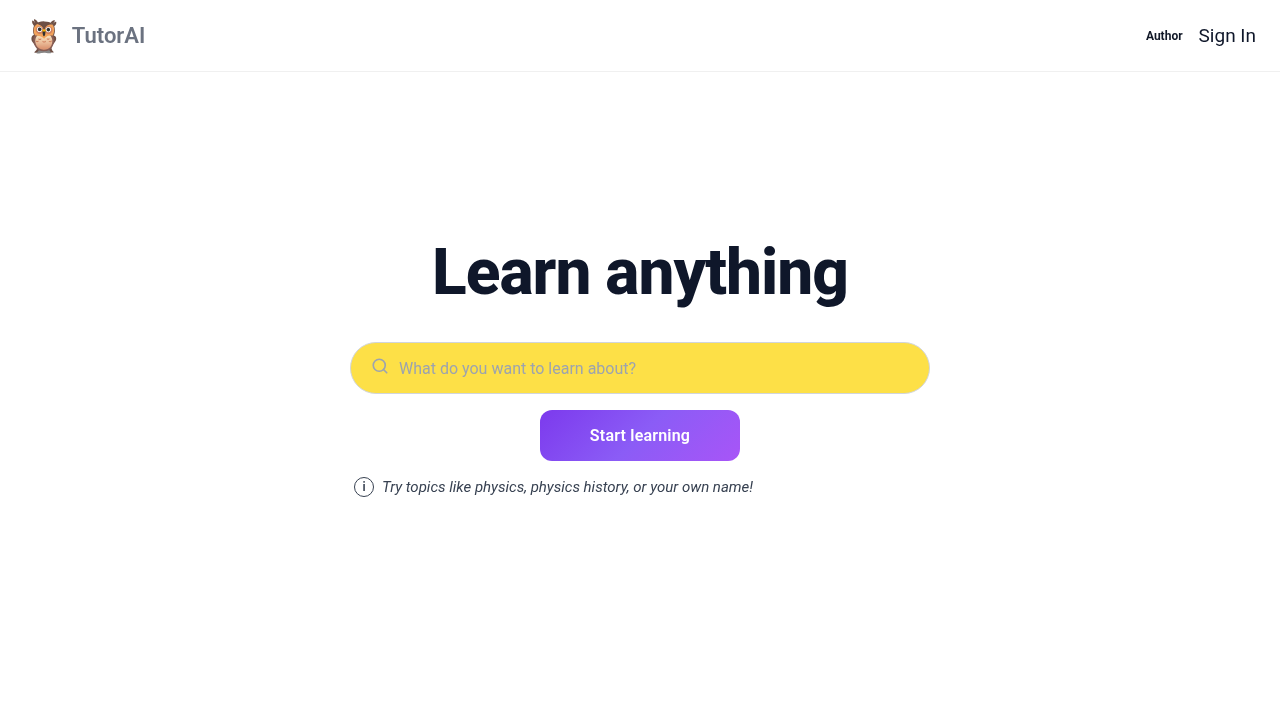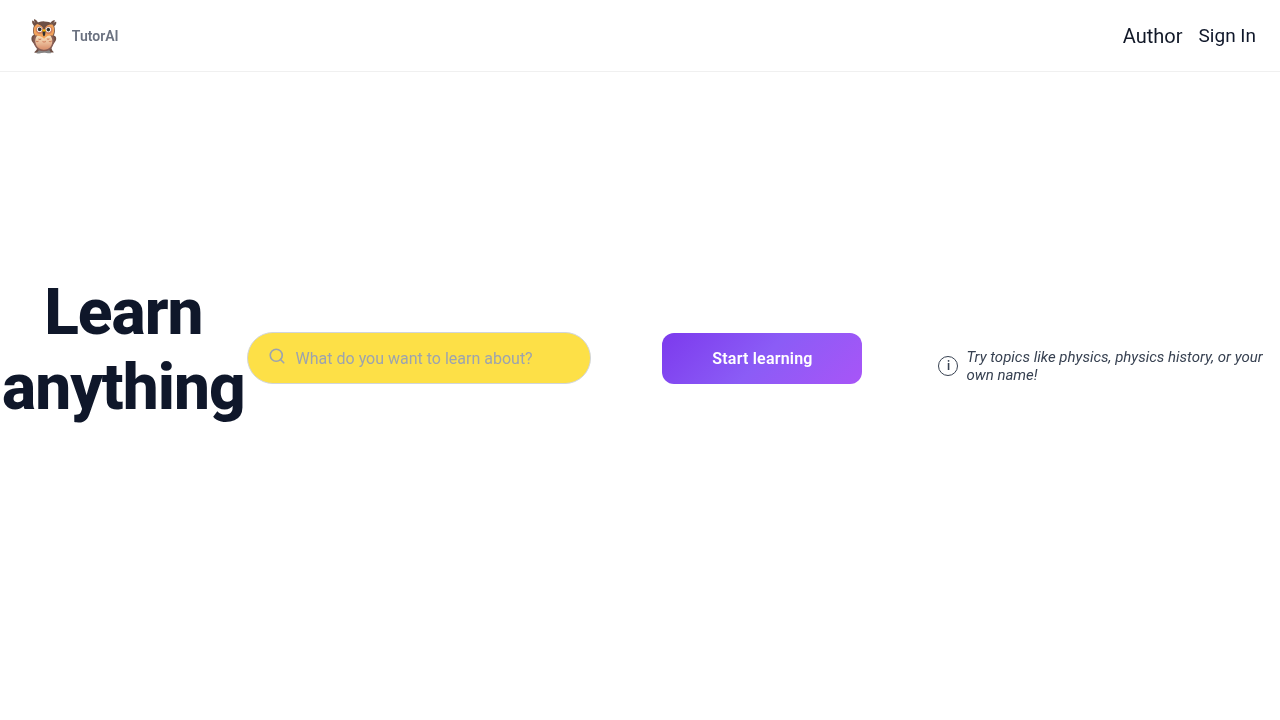--- a/index.html
+++ b/index.html
@@ -33,51 +33,51 @@
       gap: 8px;
       cursor: pointer;
     }
 
     .logo-owl {
       font-size: 32px;
       line-height: 1;
     }
 
     .logo-text {
-      font-size: 14px;
+      font-size: 22px;
       font-weight: 600;
       color: #6b7280;
     }
 
     .nav-area {
       display: flex;
       align-items: center;
       gap: 16px;
     }
 
     .nav-author {
-      font-size: 20px;
-      font-weight: 400;
+      font-size: 12px;
+      font-weight: 700;
       color: #111827;
       cursor: pointer;
     }
 
     .nav-signin {
       font-size: 19px;
       color: #0f172a;
       cursor: pointer;
       background: none;
       border: none;
       font-family: inherit;
     }
 
     
     .main {
       display: flex;
-      flex-direction: row;
+      flex-direction: column;
       align-items: center;
       justify-content: center;
       height: calc(720px - 72px);
       padding-bottom: 60px;
     }
 
     .hero-title {
       font-size: 64px;
       font-weight: 800;
       color: #0f172a;

